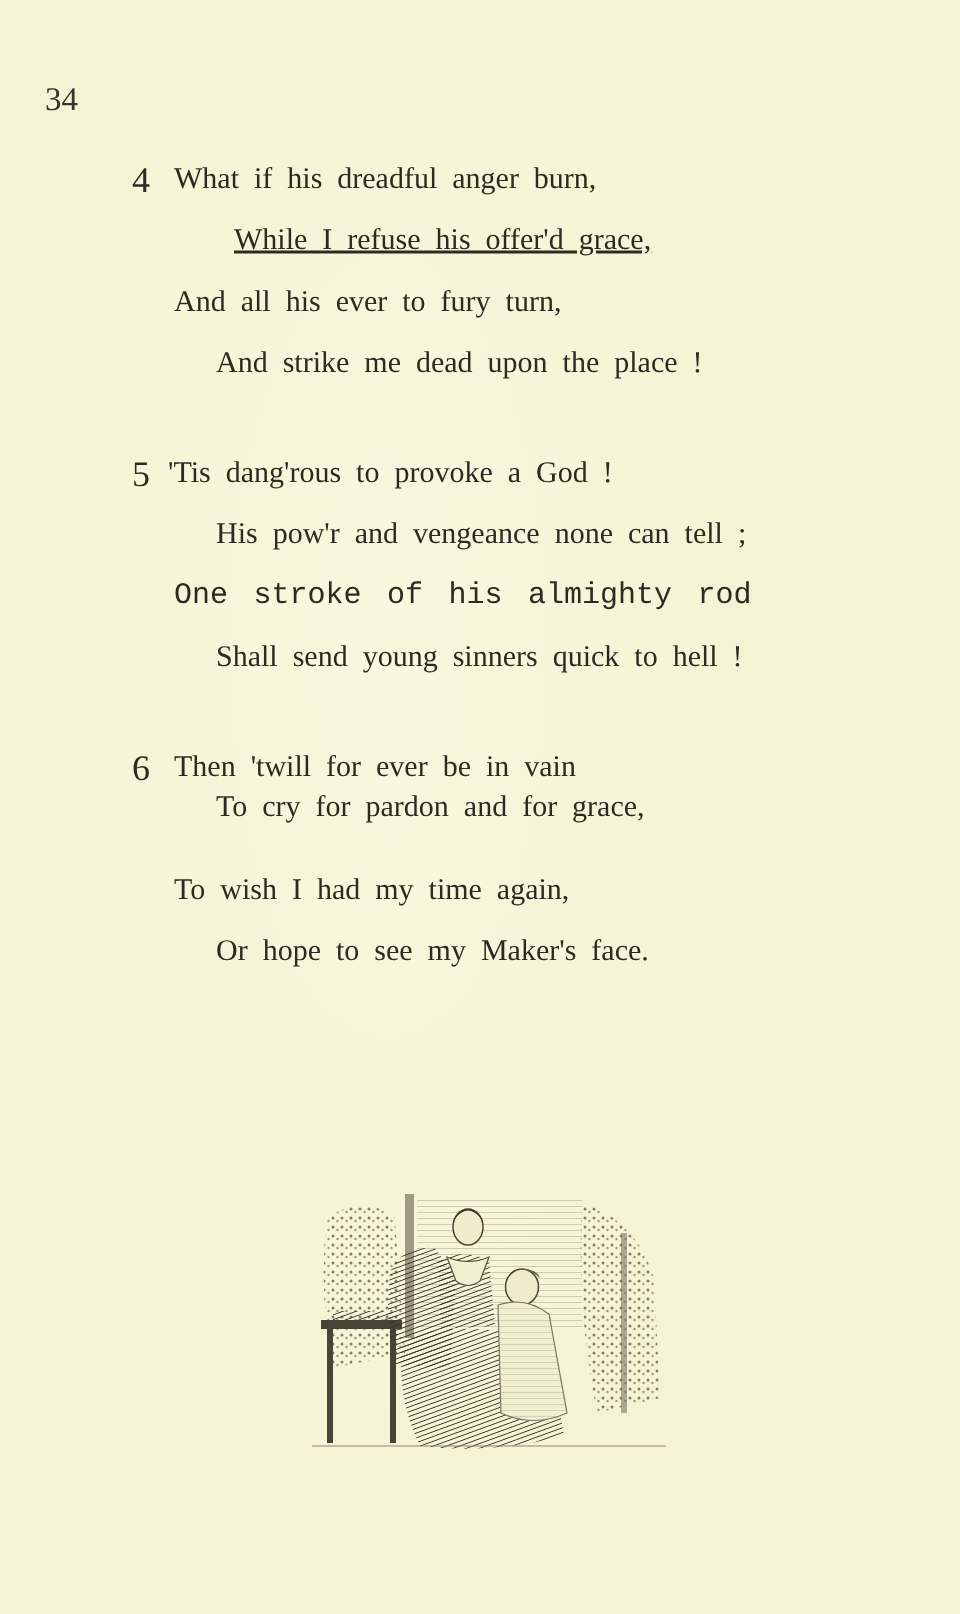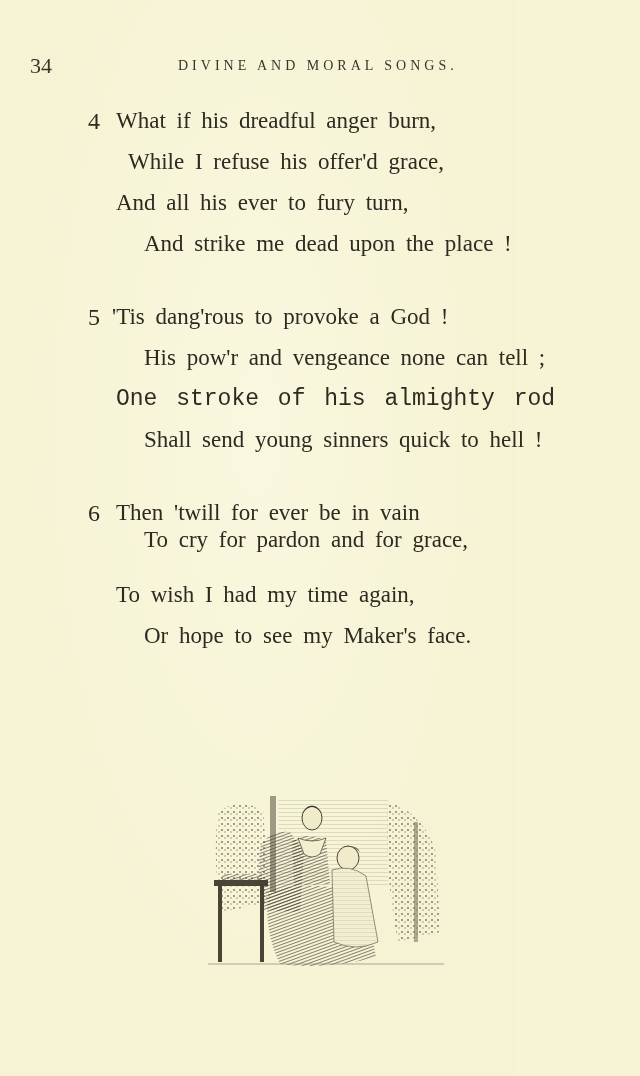--- a/index.html
+++ b/index.html
@@ -40,21 +40,21 @@
       color: #3a352b;
     }
     .stanza {
       position: absolute;
       left: 0;
       width: 640px;
     }
     .line {
       position: absolute;
       white-space: nowrap;
-      font-size: 23px;
+      font-size: 20px;
       color: #2e2a22;
       word-spacing: 5px;
     }
     .stanza-number {
       position: absolute;
       white-space: nowrap;
       font-size: 24px;
       color: #2e2a22;
     }
     .engraving {
@@ -64,26 +64,25 @@
       width: 236px;
       height: 178px;
     }
   </style>
 </head>
 <body>
 
 <div class="page">
 
   <div class="page-number">34</div>
-  <div class="running-head">DIVINE AND MORAL SONGS.</div>
 
   <div class="stanza">
     <div class="stanza-number" style="left:88px; top:108px;">4</div>
     <div class="line" style="left:116px; top:108px;">What if his dreadful anger burn,</div>
-    <div class="line" style="left:128px; top:149px;">While I refuse his offer'd grace,</div>
+    <div class="line" style="left:156px; top:149px;text-decoration:underline;">While I refuse his offer'd grace,</div>
     <div class="line" style="left:116px; top:190px;">And all his ever to fury turn,</div>
     <div class="line" style="left:144px; top:231px;">And strike me dead upon the place !</div>
   </div>
 
   <div class="stanza">
     <div class="stanza-number" style="left:88px; top:304px;">5</div>
     <div class="line" style="left:112px; top:304px;">'Tis dang'rous to provoke a God !</div>
     <div class="line" style="left:144px; top:345px;">His pow'r and vengeance none can tell ;</div>
     <div class="line" style="left:116px; top:386px;font-family:Liberation Mono, monospace;">One stroke of his almighty rod</div>
     <div class="line" style="left:144px; top:427px;">Shall send young sinners quick to hell !</div>

